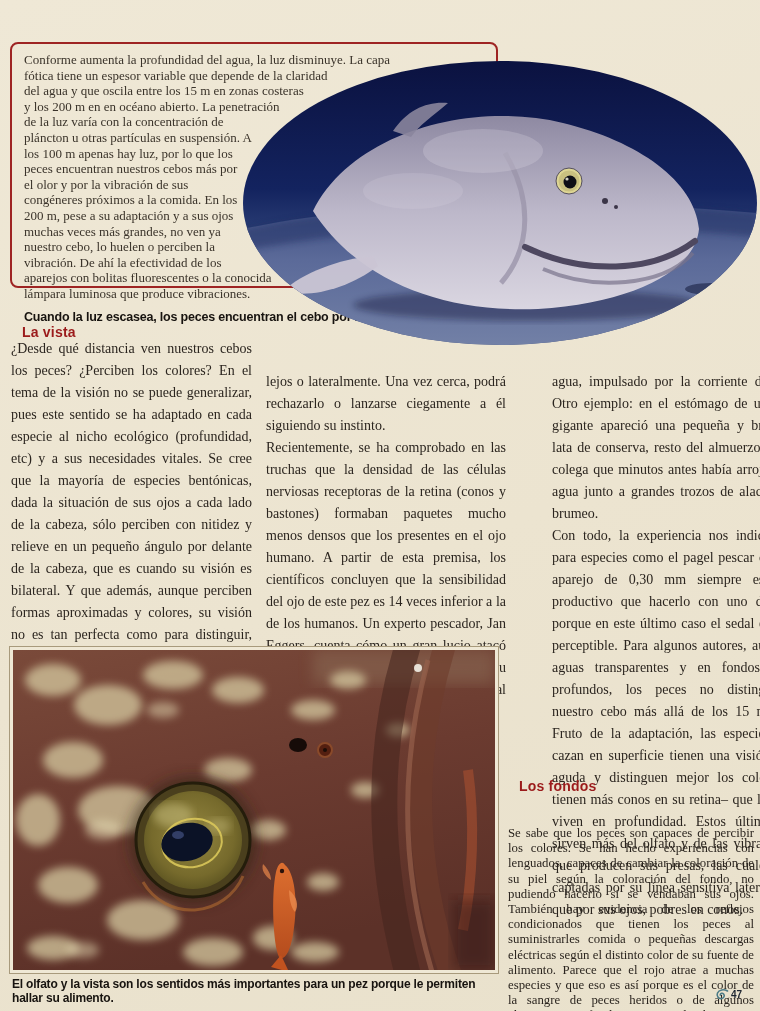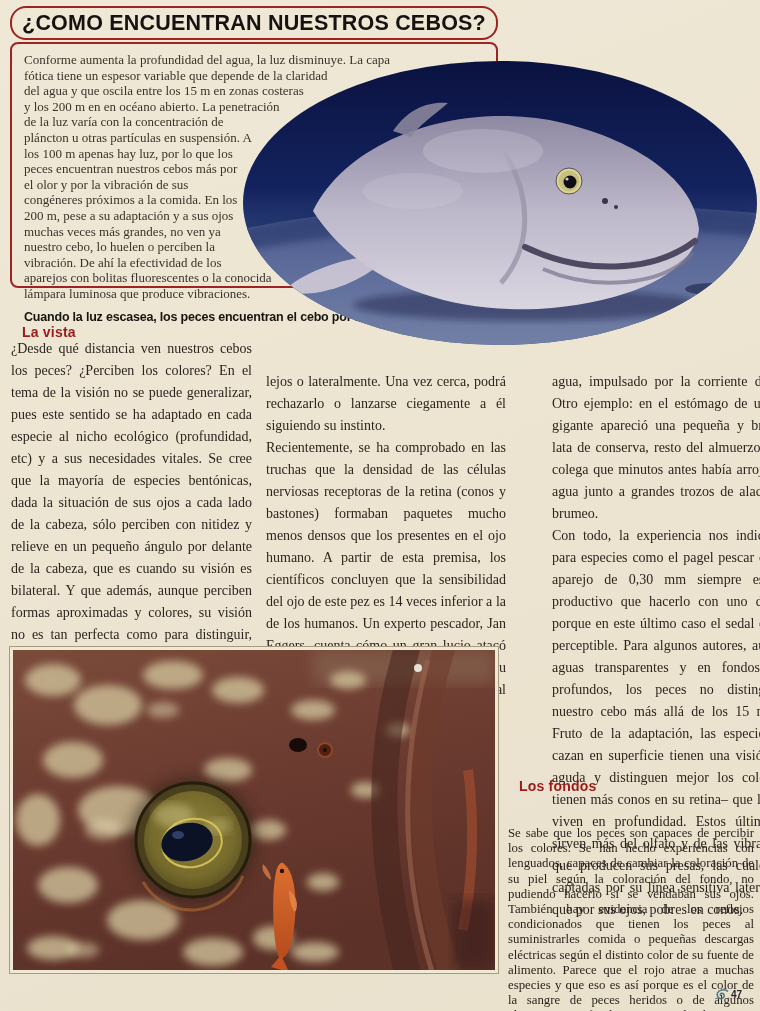--- a/index.html
+++ b/index.html
@@ -70,23 +70,20 @@
     font-family:"Liberation Sans",sans-serif;font-weight:900;font-size:10px;
     color:#1d2530;z-index:1;
   }
   svg{display:block;}
 </style>
 </head>
 <body>
 
 <div class="page">
 
-  <div class="title-box">
-    <h1>¿COMO ENCUENTRAN NUESTROS CEBOS?</h1>
-  </div>
 
   <div class="intro-box">
     <div class="oval-spacer"></div>
     <p class="intro-text">Conforme aumenta la profundidad del agua, la luz disminuye. La capa fótica tiene un espesor variable que depende de la claridad del agua y que oscila entre los 15 m en zonas costeras y los 200 m en en océano abierto. La penetración de la luz varía con la concentración de pláncton u otras partículas en suspensión. A los 100 m apenas hay luz, por lo que los peces encuentran nuestros cebos más por el olor y por la vibración de sus congéneres próximos a la comida. En los 200 m, pese a su adaptación y a sus ojos muchas veces más grandes, no ven ya nuestro cebo, lo huelen o perciben la vibración. De ahí la efectividad de los aparejos con bolitas fluorescentes o la conocida lámpara luminosa que produce vibraciones.</p>
     <p class="intro-highlight">Cuando la luz escasea, los peces encuentran el cebo por la vibración o el olor.</p>
   </div>
 
   <div class="oval-photo">
     <svg width="514" height="284" viewBox="0 0 514 284">
       <defs>
@@ -224,20 +221,21 @@
         <path d="M272,215 C281,222 286,250 280,285 C277,302 271,312 266,307 C260,295 258,245 263,222 C265,214 269,210 272,215 Z" fill="url(#ofish)"></path>
         <path d="M268,305 L276,322 L258,317 Z" fill="#c2521f"></path>
         <path d="M276,240 C284,246 286,256 282,262 C278,258 276,248 276,240 Z" fill="#e8874a" opacity="0.85"></path>
         <path d="M258,230 C252,226 248,220 250,214 C254,218 258,224 258,230 Z" fill="#e8874a" opacity="0.7"></path>
         <circle cx="269" cy="221" r="2.2" fill="#2a120a"></circle>
       </g>
       <rect x="440" y="250" width="42" height="70" fill="#2e1812" opacity="0.45" filter="url(#b7)"></rect>
     </svg>
   </figure>
 
+  <p class="caption">El olfato y la vista son los sentidos más importantes para un pez porque le permiten hallar su alimento.</p>
 
   <div class="pagenum">
     <svg width="14" height="13" viewBox="0 0 14 13">
       <path d="M12.5,3 C9,1 4,1.5 2.5,5 C1.2,8 3.5,11 6.5,10.6 C9,10.2 10,7.6 8.6,6 C7.4,4.7 5.4,5.3 5.2,7" fill="none" stroke="#4b7a86" stroke-width="1.6" stroke-linecap="round"></path>
     </svg>
     <span>47</span>
   </div>
 
 </div>
 

